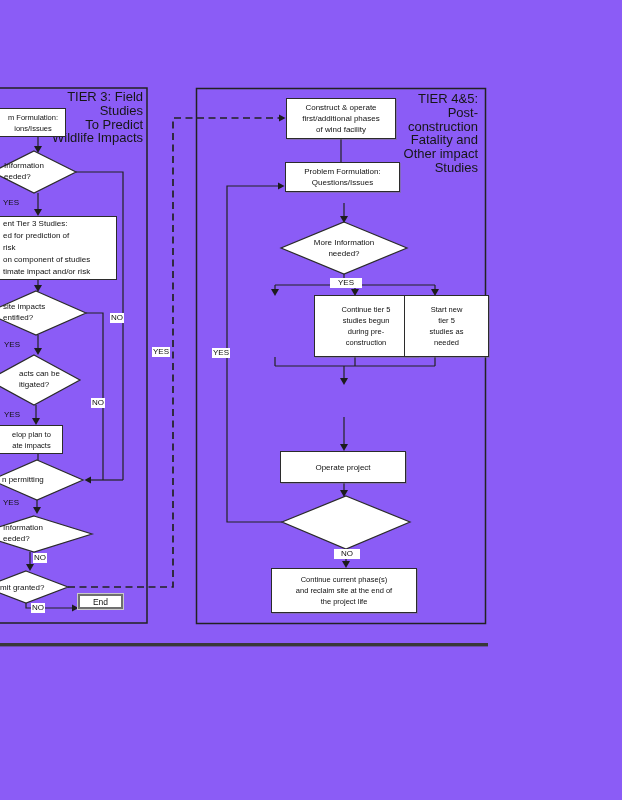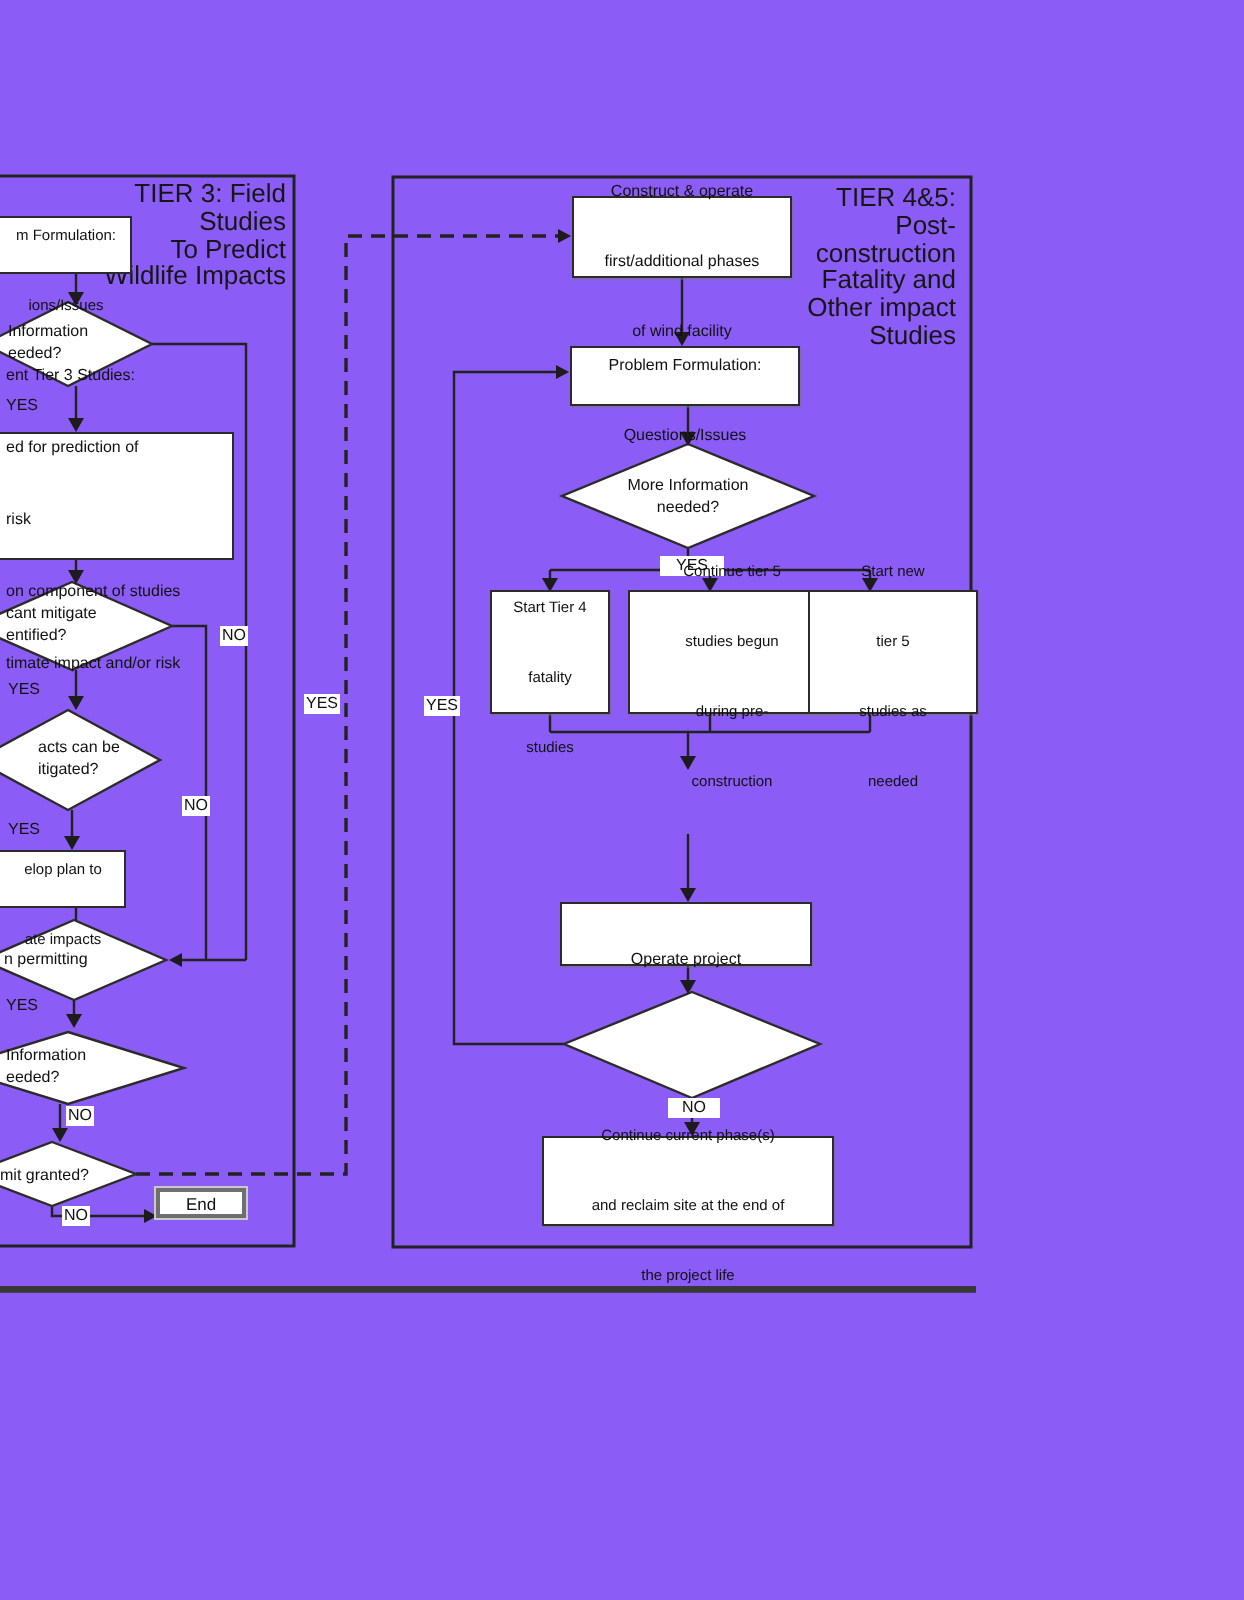--- a/index.html
+++ b/index.html
@@ -1,21 +1,21 @@
 <!DOCTYPE html>
 <html><head>
 <meta charset="utf-8">
 <style>
   html,body{margin:0;padding:0;background:#fff;}
   #stage{position:relative;width:622px;height:800px;background:#8b5cf6;overflow:hidden;
          font-family:"Liberation Sans", sans-serif;color:#111;}
   .box{position:absolute;background:#fff;border:1.3px solid #2b2b2b;box-sizing:border-box;
        display:flex;flex-direction:column;align-items:center;justify-content:center;
        font-size:7.5px;line-height:11px;text-align:center;box-shadow:1px 1px 0 rgba(120,120,120,.45);}
-  .box .ln{white-space:nowrap;margin-top:24px;}
+  .box .ln{white-space:nowrap;}
   .cutbox{box-shadow:none;}
   .dtext{position:absolute;font-size:8px;line-height:11px;}
   .dtext.center{text-align:center;}
   .lbl{position:absolute;font-size:8px;line-height:10px;background:#fff;text-align:center;padding:0 1px;white-space:nowrap;}
   .lbl.nobg{background:transparent;}
   .title{position:absolute;font-size:13px;line-height:13.8px;text-align:right;color:#161616;}
   svg{position:absolute;left:0;top:0;}
   .endbox{position:absolute;background:#fff;border:2px solid #6f6f6f;outline:1px solid #c9c9c9;
           box-sizing:border-box;display:flex;align-items:center;justify-content:center;font-size:8.5px;}
 </style>
@@ -122,21 +122,21 @@
   <div class="box cutbox" style="left:-60px;top:216px;width:177px;height:64px;align-items:flex-start;padding-left:62px;text-align:left;line-height:12px;font-size:8px;">
     <div class="ln">ent Tier 3 Studies:</div>
     <div class="ln">ed for prediction of</div>
     <div class="ln">risk</div>
     <div class="ln">on component of studies</div>
     <div class="ln">timate impact and/or risk</div>
   </div>
   <div class="lbl" style="left:110px;top:313px;">NO</div>
 
   <div class="dtext" style="left:3px;top:301px;">
-    <div>cant mitigate</div>
+    <div>site impacts</div>
     <div>entified?</div>
   </div>
   <div class="lbl nobg" style="left:3px;top:340px;">YES</div>
   <div class="lbl" style="left:91px;top:398px;">NO</div>
 
   <div class="dtext" style="left:19px;top:368px;">
     <div>acts can be</div>
     <div>itigated?</div>
   </div>
   <div class="lbl nobg" style="left:3px;top:410px;">YES</div>
@@ -177,36 +177,31 @@
     <div>Other impact</div>
     <div>Studies</div>
   </div>
 
   <div class="box" style="left:286px;top:98px;width:110px;height:41px;font-size:8px;">
     <div class="ln">Construct &amp; operate</div>
     <div class="ln">first/additional phases</div>
     <div class="ln">of wind facility</div>
   </div>
 
-  <div class="box" style="left:285px;top:173px;width:115px;height:30px;font-size:8px;">
+  <div class="box" style="left:285px;top:162px;width:115px;height:30px;font-size:8px;">
     <div class="ln">Problem Formulation:</div>
     <div class="ln">Questions/Issues</div>
   </div>
 
   <div class="dtext center" style="left:284px;top:237px;width:120px;">
     <div>More Information</div>
     <div>needed?</div>
   </div>
   <div class="lbl" style="left:330px;top:278px;width:30px;">YES</div>
 
-  <div class="box" style="left:245px;top:295px;width:60px;height:62px;">
-    <div class="ln">Start Tier 4</div>
-    <div class="ln">fatality</div>
-    <div class="ln">studies</div>
-  </div>
 
   <div class="box" style="left:314px;top:295px;width:104px;height:62px;">
     <div class="ln">Continue tier 5</div>
     <div class="ln">studies begun</div>
     <div class="ln">during pre-</div>
     <div class="ln">construction</div>
   </div>
 
   <div class="box" style="left:404px;top:295px;width:85px;height:62px;">
     <div class="ln">Start new</div>

